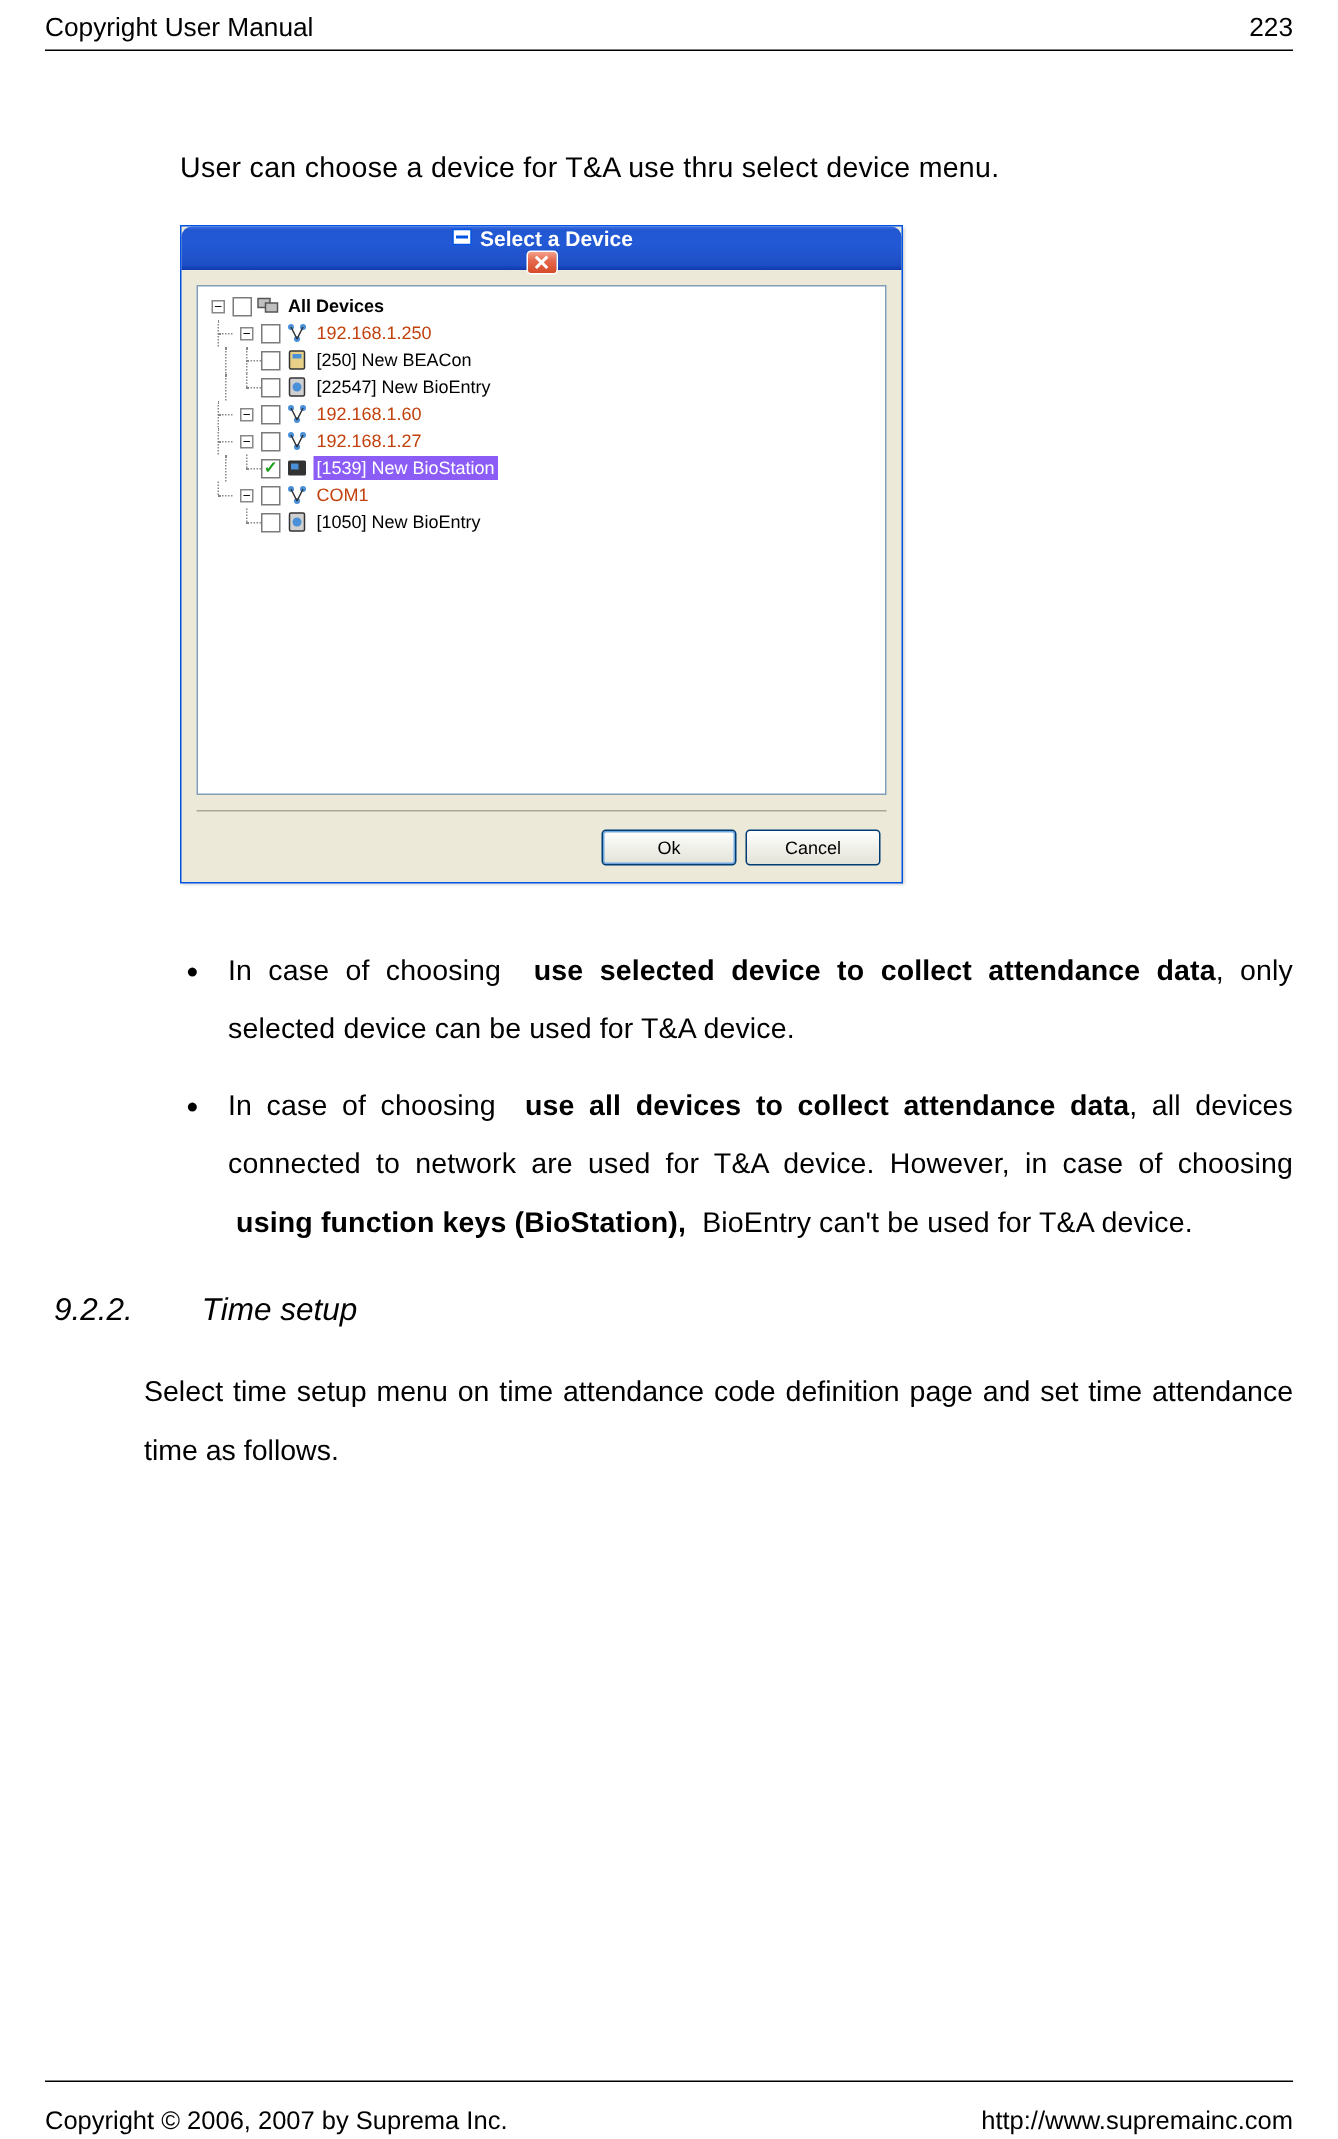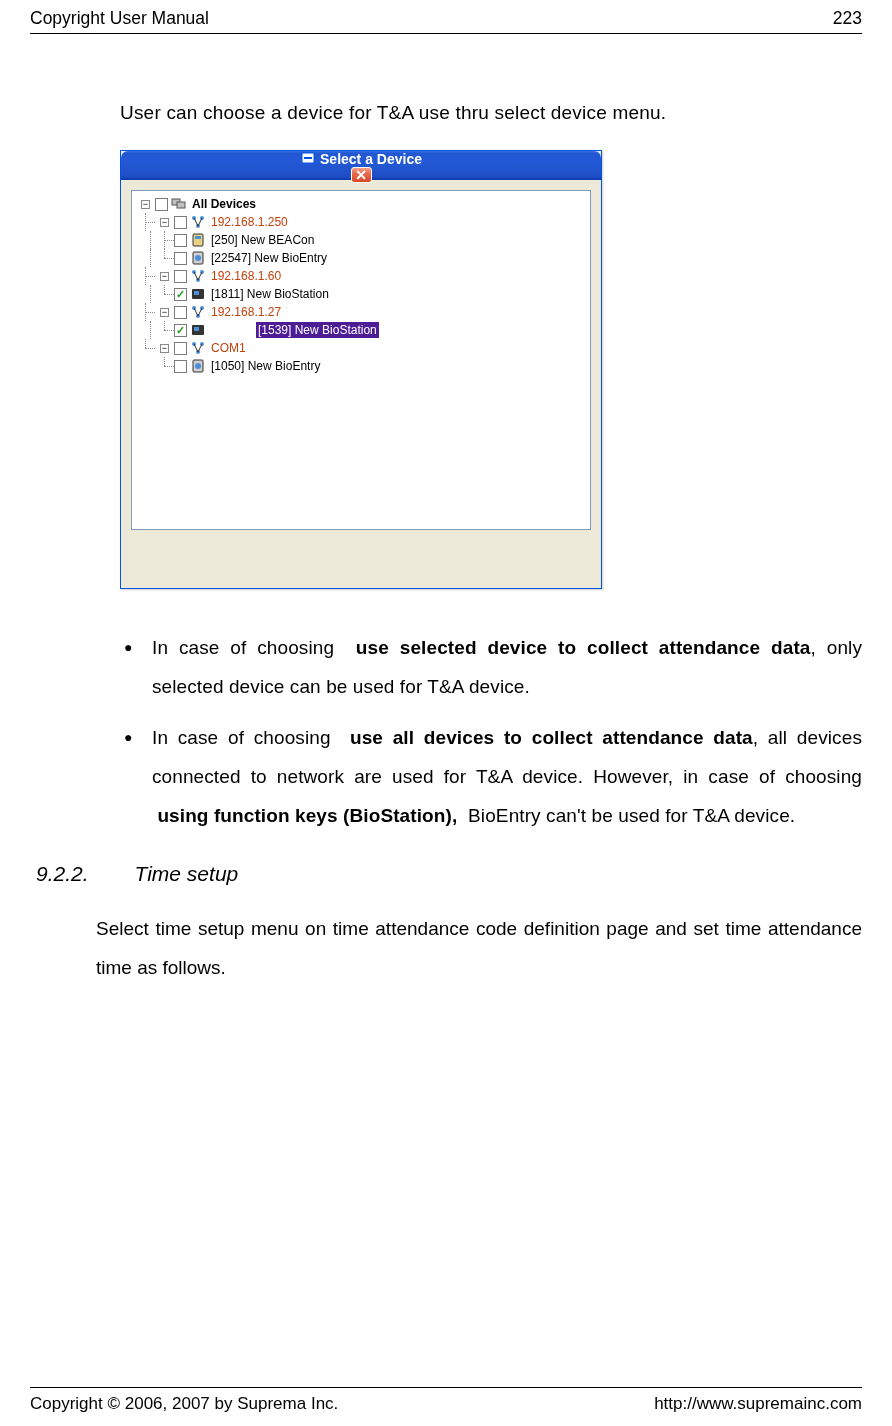--- a/index.html
+++ b/index.html
@@ -195,23 +195,22 @@
     .node-label {
       padding: 1px 2px;
     }
     .node-label.bold {
       font-weight: bold;
     }
     .node-label.blue {
       color: #c2410c;
     }
     .node-label.selected {
-      background: #4c1d95;
+      background: #8b5cf6;
       color: #fff;
-      margin-left: 47px;
     }
     .bottom-panel {
       margin: 10px 10px 0 10px;
       border-top: 1px solid #aca899;
       padding-top: 12px;
       display: flex;
       justify-content: flex-end;
       gap: 6px;
       padding-right: 4px;
     }
@@ -270,21 +269,21 @@
     .footer-hr {
       border: none;
       border-top: 1px solid #000;
       position: absolute;
       bottom: 38px;
       left: 30px;
       right: 30px;
     }
     .footer-row {
       position: absolute;
-      bottom: 12px;
+      bottom: 2px;
       left: 30px;
       right: 30px;
       display: flex;
       justify-content: space-between;
       font-size: 17px;
     }
     .bold { font-weight: bold; }
     .inline-bold { font-weight: bold; }
   </style>
 </head>
@@ -379,32 +378,20 @@
         <span class="checkbox"></span>
         <span class="node-icon"><svg viewBox="0 0 16 16">
               <circle cx="4" cy="4" r="2" fill="#4a90d9"></circle>
               <circle cx="12" cy="4" r="2" fill="#4a90d9"></circle>
               <circle cx="8" cy="12" r="2" fill="#4a90d9"></circle>
               <path d="M4 4L8 12M12 4L8 12" stroke="#333"></path>
             </svg></span>
         <span class="node-label blue">192.168.1.60</span>
       </div>
 
-      <div class="tree-node">
-        <span class="tree-conn">
-            <span class="tconn-vert"></span>
-          </span>
-        <span class="tree-conn tconn-corner"></span>
-        <span class="checkbox checked"></span>
-        <span class="node-icon"><svg viewBox="0 0 16 16">
-              <rect x="2" y="3" width="12" height="10" rx="1" fill="#333"></rect>
-              <rect x="4" y="5" width="5" height="4" fill="#4a90d9"></rect>
-            </svg></span>
-        <span class="node-label">[1811] New BioStation</span>
-      </div>
 
       <div class="tree-node">
         <span class="tree-conn tconn-tee"></span>
         <span class="tree-conn">
             <span class="tconn-expand">−</span>
           </span>
         <span class="checkbox"></span>
         <span class="node-icon"><svg viewBox="0 0 16 16">
               <circle cx="4" cy="4" r="2" fill="#4a90d9"></circle>
               <circle cx="12" cy="4" r="2" fill="#4a90d9"></circle>
@@ -448,20 +435,24 @@
         <span class="checkbox"></span>
         <span class="node-icon"><svg viewBox="0 0 16 16">
               <rect x="3" y="2" width="10" height="12" rx="1" fill="#d0d0d0" stroke="#333"></rect>
               <circle cx="8" cy="8" r="3" fill="#4a90d9"></circle>
             </svg></span>
         <span class="node-label">[1050] New BioEntry</span>
       </div>
 
     </div>
 
+    <div class="bottom-panel">
+      <button class="dlg-btn default">Ok</button>
+      <button class="dlg-btn">Cancel</button>
+    </div>
   </div>
 
   <ul class="bullets">
     <li>
       <span>In case of choosing</span>
       <span>&nbsp;</span><span class="inline-bold">use selected device to collect attendance data</span><span>, only selected device can be used for T&amp;A device.</span>
     </li>
     <li>
       <span>In case of choosing</span>
       <span>&nbsp;</span><span class="inline-bold">use all devices to collect attendance data</span><span>, all devices connected to network are used for T&amp;A device. However, in case of choosing</span>

